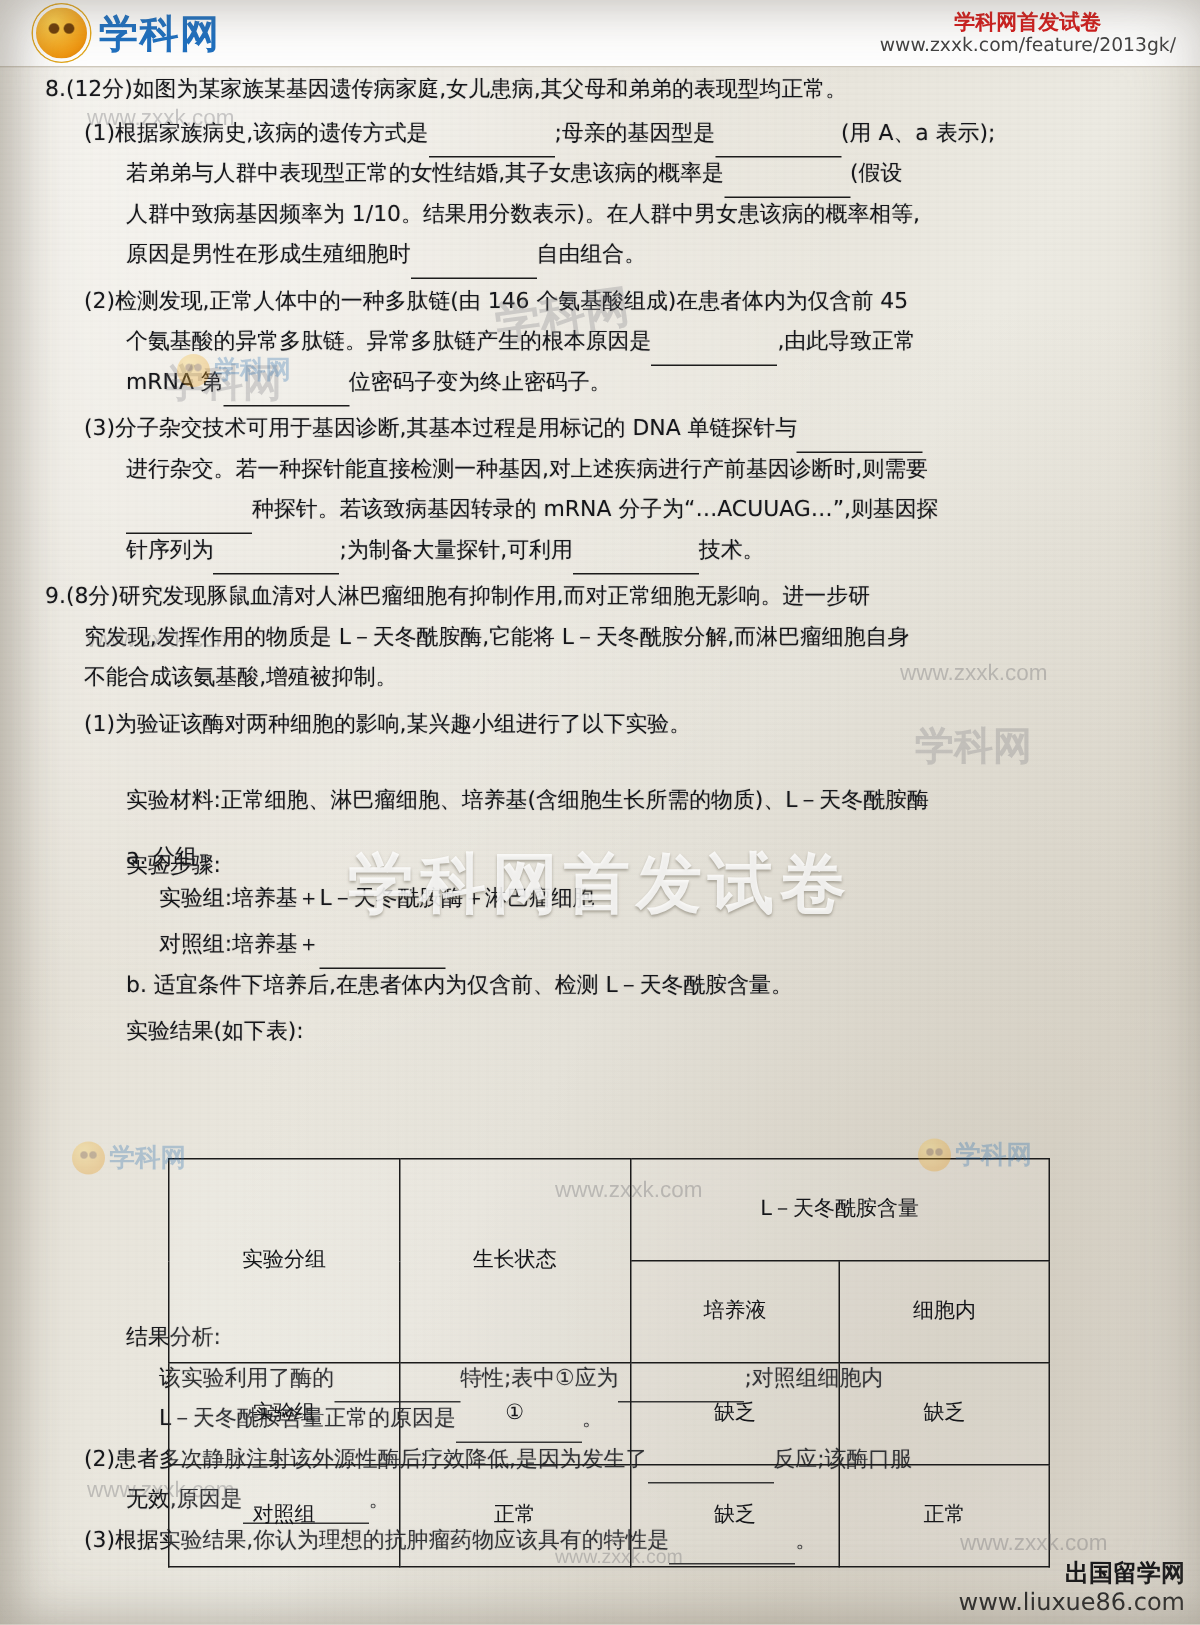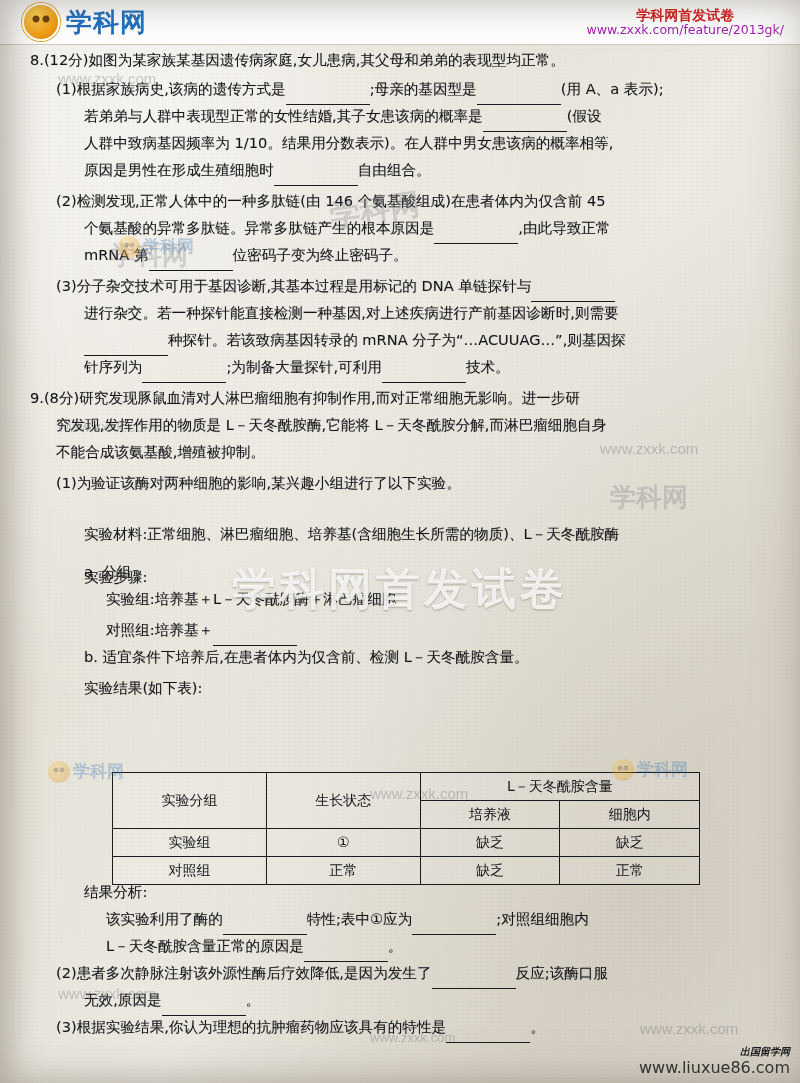--- a/index.html
+++ b/index.html
@@ -86,21 +86,21 @@
     margin-right: 16px;
     text-align: center;
     line-height: 1.15;
   }
   .header-title {
     color: #d11a1a;
     font-size: 14px;
     font-weight: bold;
   }
   .header-url {
-    color: #a21caf;
+    color: #404040;
     font-size: 12.5px;
   }
 
   
   .doc {
     position: absolute;
     top: 44px; left: 0; right: 0; bottom: 0;
     color: #15161a;
     font-size: 14.6px;
     line-height: 27px;
@@ -124,21 +124,21 @@
     top: 728px;
     width: 588px;
     border-collapse: collapse;
     font-size: 14px;
     color: #15161a;
     background: rgba(255,255,255,0.12);
   }
   .tbl td, .tbl th {
     border: 1px solid #1b1b1b;
     text-align: center;
-    padding: 0 2px;
+    padding: 20px 2px;
     font-weight: normal;
     height: 22px;
   }
 
   
   .wm {
     position: absolute;
     color: rgba(90,90,95,0.30);
     font-size: 15px;
     font-family: "Liberation Sans", sans-serif;
@@ -191,24 +191,23 @@
 
   
   .footer {
     position: absolute;
     right: 10px;
     bottom: 6px;
     text-align: right;
     line-height: 1.2;
   }
   .footer-cn {
-    font-size: 10px;
+    font-size: 16px;
     font-weight: bold;
     color: #18181a;
-    font-style: italic;
   }
   .footer-url {
     font-size: 16px;
     color: #2b2b2b;
   }
 </style>
 </head>
 <body>
 
 <div class="paper"></div>

